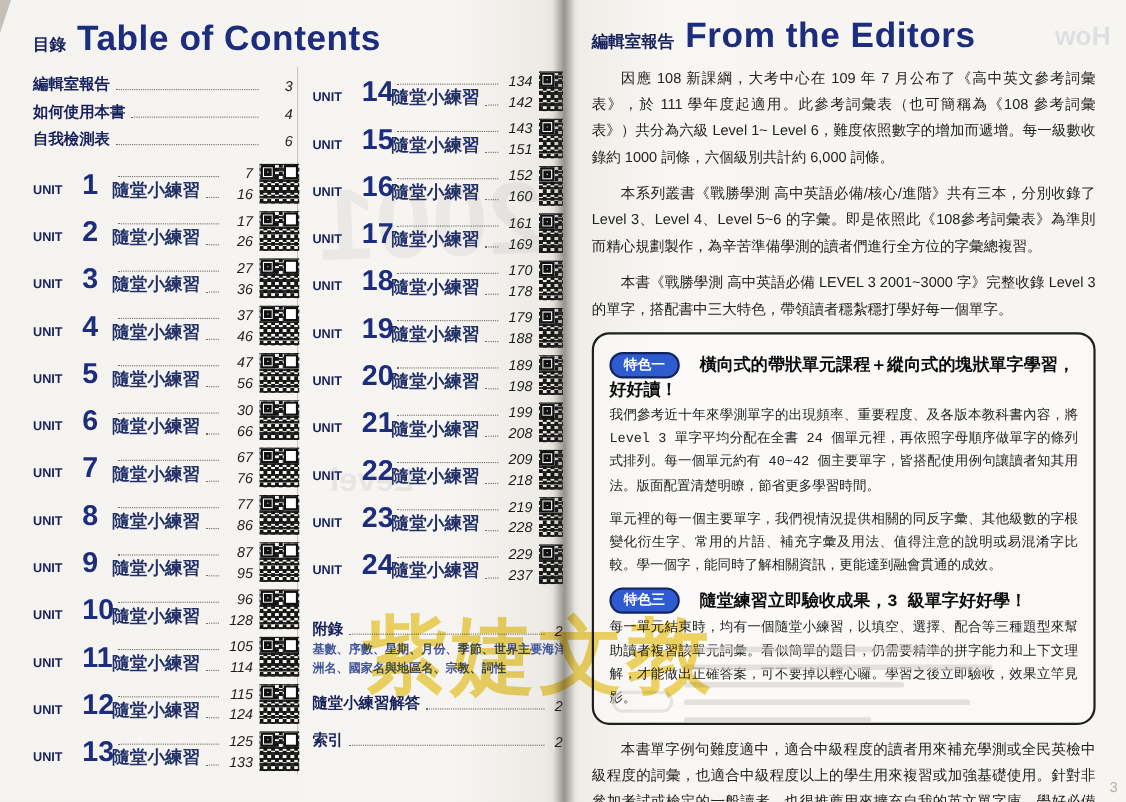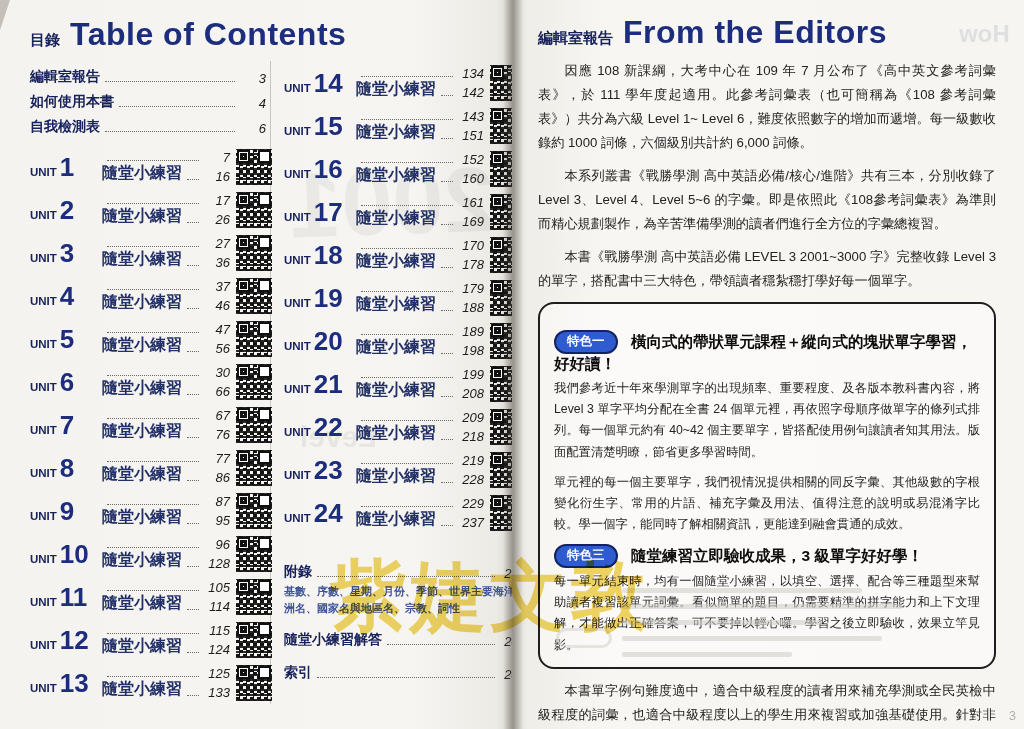--- a/index.html
+++ b/index.html
@@ -22,43 +22,43 @@
   .toc-body{display:flex;align-items:stretch;}
   .toc-col1{width:240px;flex:0 0 240px;padding-right:4px;}
   .toc-col2{flex:1;border-left:1px solid #c8c5c0;padding-left:13px;}
   .front-row{display:flex;align-items:flex-end;height:25px;}
   .front-label{font-size:14px;font-weight:bold;color:#17215c;white-space:nowrap;}
   .leader{flex:1;margin:0 5px 4px 5px;border-bottom:1.6px dotted #6e6a64;min-width:12px;}
   .pg{min-width:26px;text-align:right;font-size:13px;font-style:italic;color:#1d1d1d;white-space:nowrap;}
   .units{display:flex;flex-direction:column;}
   .units-c1{margin-top:9px;}
   .unit-block{display:flex;align-items:center;height:43px;}
-  .unit-id{width:72px;flex:0 0 72px;display:flex;align-items:baseline;gap:3px;}
+  .unit-id{width:72px;flex:0 0 72px;display:flex;align-items:baseline;gap:18px;}
   .unit-word{font-size:11.5px;font-weight:bold;color:#17215c;}
   .unit-num{font-size:26px;font-weight:bold;color:#1c2d7d;line-height:1;}
   .unit-rows{flex:1;display:flex;flex-direction:column;gap:3px;}
   .urow{display:flex;align-items:flex-end;height:16px;}
   .plabel{font-size:16px;font-weight:bold;color:#223068;white-space:nowrap;}
   .qr{width:36px;height:36px;flex:0 0 36px;margin-left:6px;position:relative;background-color:#fff;
       background:
         conic-gradient(#141414 25%,transparent 0 50%,#141414 0 75%,transparent 0) 0 0/7px 7px,
         repeating-linear-gradient(0deg,rgba(20,20,20,.9) 0 2px,transparent 2px 5px);}
   .qr::before{content:"";position:absolute;top:1px;left:1px;width:9px;height:9px;
       border:2px solid #111;background:#fff;box-shadow:inset 0 0 0 1px #fff,inset 0 0 0 4px #111;}
   .qr::after{content:"";position:absolute;top:1px;right:1px;width:9px;height:9px;
       border:2px solid #111;background:#fff;}
   .appendix{margin-top:22px;}
   .appendix-desc{font-size:11px;line-height:1.5;color:#40549c;font-weight:bold;margin:2px 0 8px 0;}
   .spacer8{height:8px;}
 
   
   .page-right{padding:14px 28px 8px 26px;}
   .para{font-size:13.2px;line-height:1.82;color:#232323;text-indent:2em;text-align:justify;margin:0 0 9px 0;}
-  .feature-box{border:2.5px solid #1e1e1e;border-radius:16px;padding:26px 14px 2px 14px;
-               margin:4px 0 10px 0;background:rgba(255,255,255,.45);}
+  .feature-box{border:2.5px solid #1e1e1e;border-radius:16px;padding:16px 14px 2px 14px;
+               margin:4px 0 10px 0;background:rgba(255,255,255,.45);font-family:Liberation Mono, monospace;}
   .feature{margin-bottom:9px;}
   .fhead{margin-bottom:3px;}
   .badge{display:inline-block;background:#2e5bd0;border:2px solid #13235f;color:#fff;
          font-size:12.5px;font-weight:bold;padding:1px 11px 2px 11px;border-radius:999px;
          margin-right:9px;vertical-align:middle;}
   .ftitle{font-size:15.5px;font-weight:bold;color:#0c0c0c;vertical-align:middle;}
   .fbody{font-size:12.3px;line-height:1.72;color:#242424;text-align:justify;}
   .page-num{position:absolute;right:8px;bottom:6px;font-size:13px;color:#b4b0a8;}
 
   

